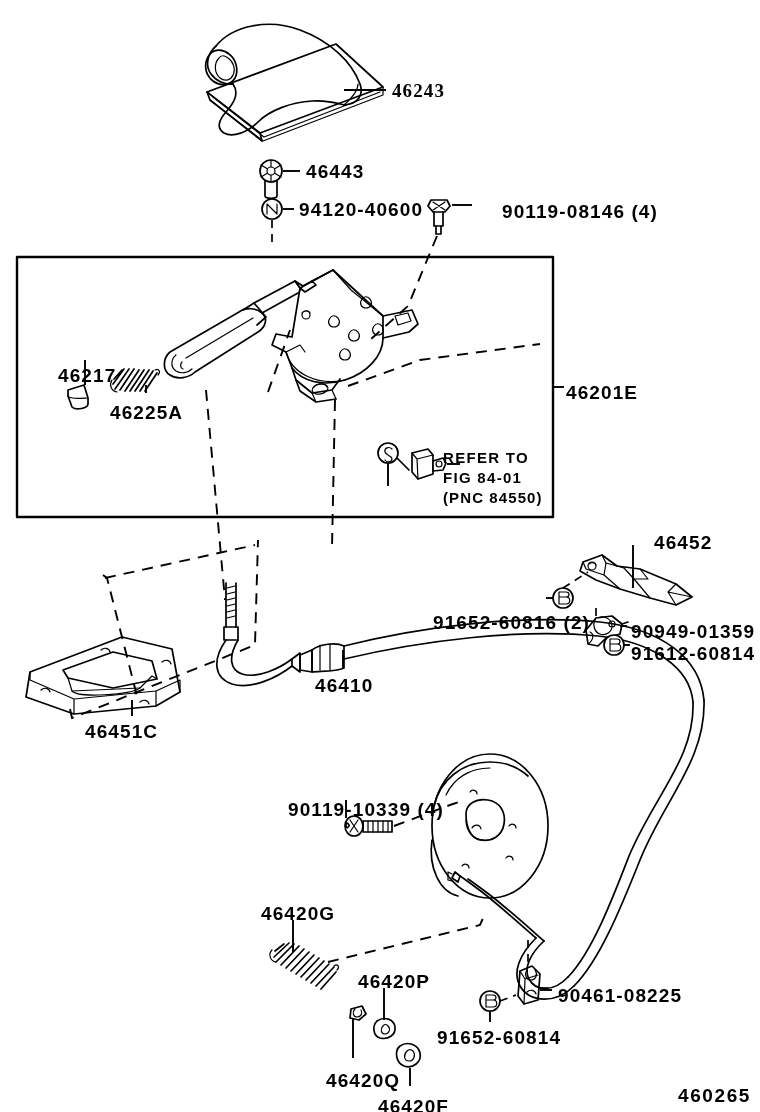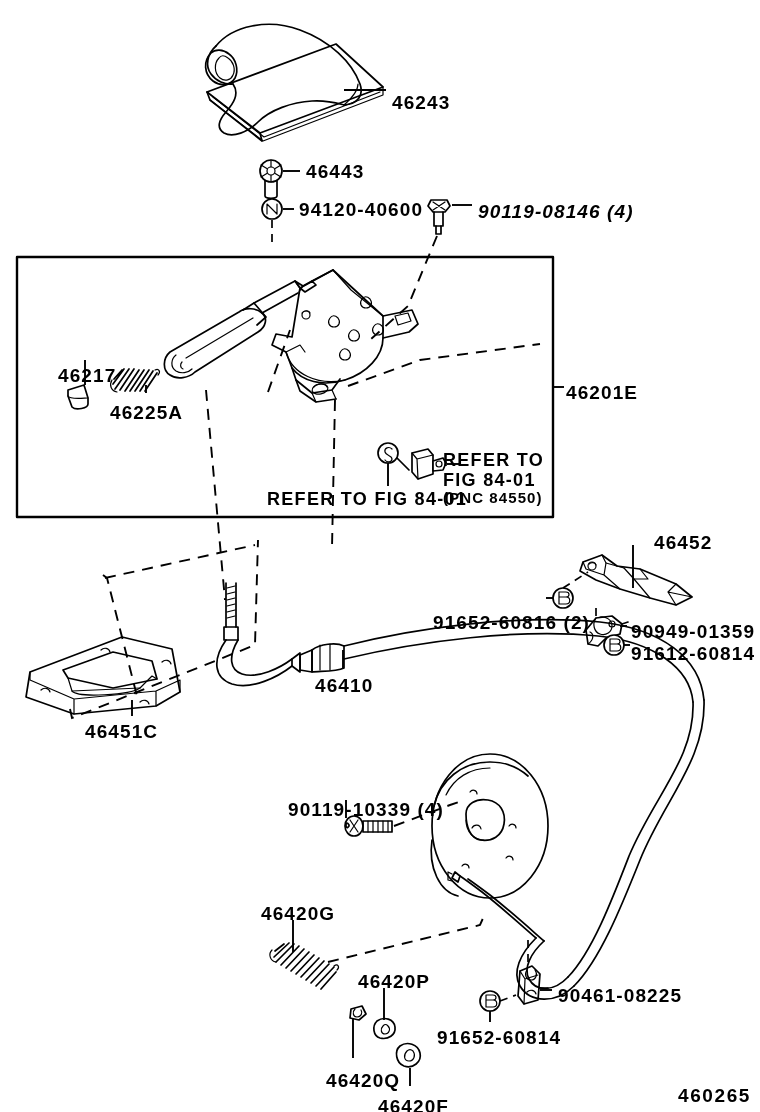--- a/index.html
+++ b/index.html
@@ -31,21 +31,21 @@
   .lbl {
     position: absolute;
     white-space: pre;
     color: #000000;
     font-family: "Liberation Sans", sans-serif;
     font-weight: bold;
     letter-spacing: 1.1px;
     line-height: 1.12;
   }
   .lbl.pn { font-size: 19px; }
-  .lbl.ref { font-size: 18px; letter-spacing: 1.3px; }
+  .lbl.ref { font-size: 15px; letter-spacing: 1.3px; }
   .lbl.refsmall { font-size: 15px; letter-spacing: 1.1px; text-align: right; }
   .lbl.fignum { font-size: 19px; letter-spacing: 1.6px; }
 </style>
 </head>
 <body>
 
 <div id="diagram-root">
 
   <svg class="sheet" viewBox="0 0 760 1112">
     <defs>
@@ -326,41 +326,40 @@
 
     <g>
       <circle class="wht" cx="490" cy="1001" r="10"></circle>
       <path class="lnT" d="M486 995 L493 995 C497 995 497 1000 493 1000 L486 1000 L493 1000 C498 1000 498 1007 493 1007 L486 1007 Z"></path>
       <path class="dashS" d="M500 1001 L516 995"></path>
       <line class="lead" x1="490" y1="1011" x2="490" y2="1022"></line>
     </g>
 
   </svg>
 
-  <div class="lbl pn" style="left:392px; top:92px;">46243</div>
+  <div class="lbl pn" style="left:392px; top:80px;font-family:Liberation Serif, serif;">46243</div>
   <div class="lbl pn" style="left:306px; top:161px;">46443</div>
   <div class="lbl pn" style="left:299px; top:199px;">94120-40600</div>
-  <div class="lbl pn" style="left:478px; top:201px;font-style:italic;">90119-08146 (4)</div>
+  <div class="lbl pn" style="left:502px; top:201px;">90119-08146 (4)</div>
   <div class="lbl pn" style="left:58px; top:345px;margin-top:20px;">46217</div>
   <div class="lbl pn" style="left:110px; top:402px;">46225A</div>
   <div class="lbl pn" style="left:566px; top:382px;">46201E</div>
   <div class="lbl pn" style="left:622px; top:532px;margin-left:32px;">46452</div>
   <div class="lbl pn" style="left:433px; top:592px;margin-top:20px;">91652-60816 (2)</div>
   <div class="lbl pn" style="left:631px; top:621px;">90949-01359</div>
   <div class="lbl pn" style="left:631px; top:643px;">91612-60814</div>
   <div class="lbl pn" style="left:315px; top:675px;">46410</div>
   <div class="lbl pn" style="left:85px; top:721px;text-align:center;">46451C</div>
   <div class="lbl pn" style="left:288px; top:787px;margin-top:12px;">90119-10339 (4)</div>
   <div class="lbl pn" style="left:261px; top:903px;">46420G</div>
   <div class="lbl pn" style="left:358px; top:971px;">46420P</div>
   <div class="lbl pn" style="left:558px; top:985px;">90461-08225</div>
   <div class="lbl pn" style="left:437px; top:1027px;">91652-60814</div>
   <div class="lbl pn" style="left:326px; top:1070px;">46420Q</div>
   <div class="lbl pn" style="left:378px; top:1096px;">46420F</div>
 
-  <div class="lbl ref" style="left:267px; top:489px;">REFER TO FIG 84-01</div>
   <div class="lbl ref" style="left:443px; top:450px;">REFER TO</div>
   <div class="lbl ref" style="left:443px; top:470px;">FIG 84-01</div>
   <div class="lbl refsmall" style="left:443px; top:490px;">(PNC 84550)</div>
 
   <div class="lbl fignum" style="left:678px; top:1085px;">460265</div>
 
 </div>
 
 </body></html>

